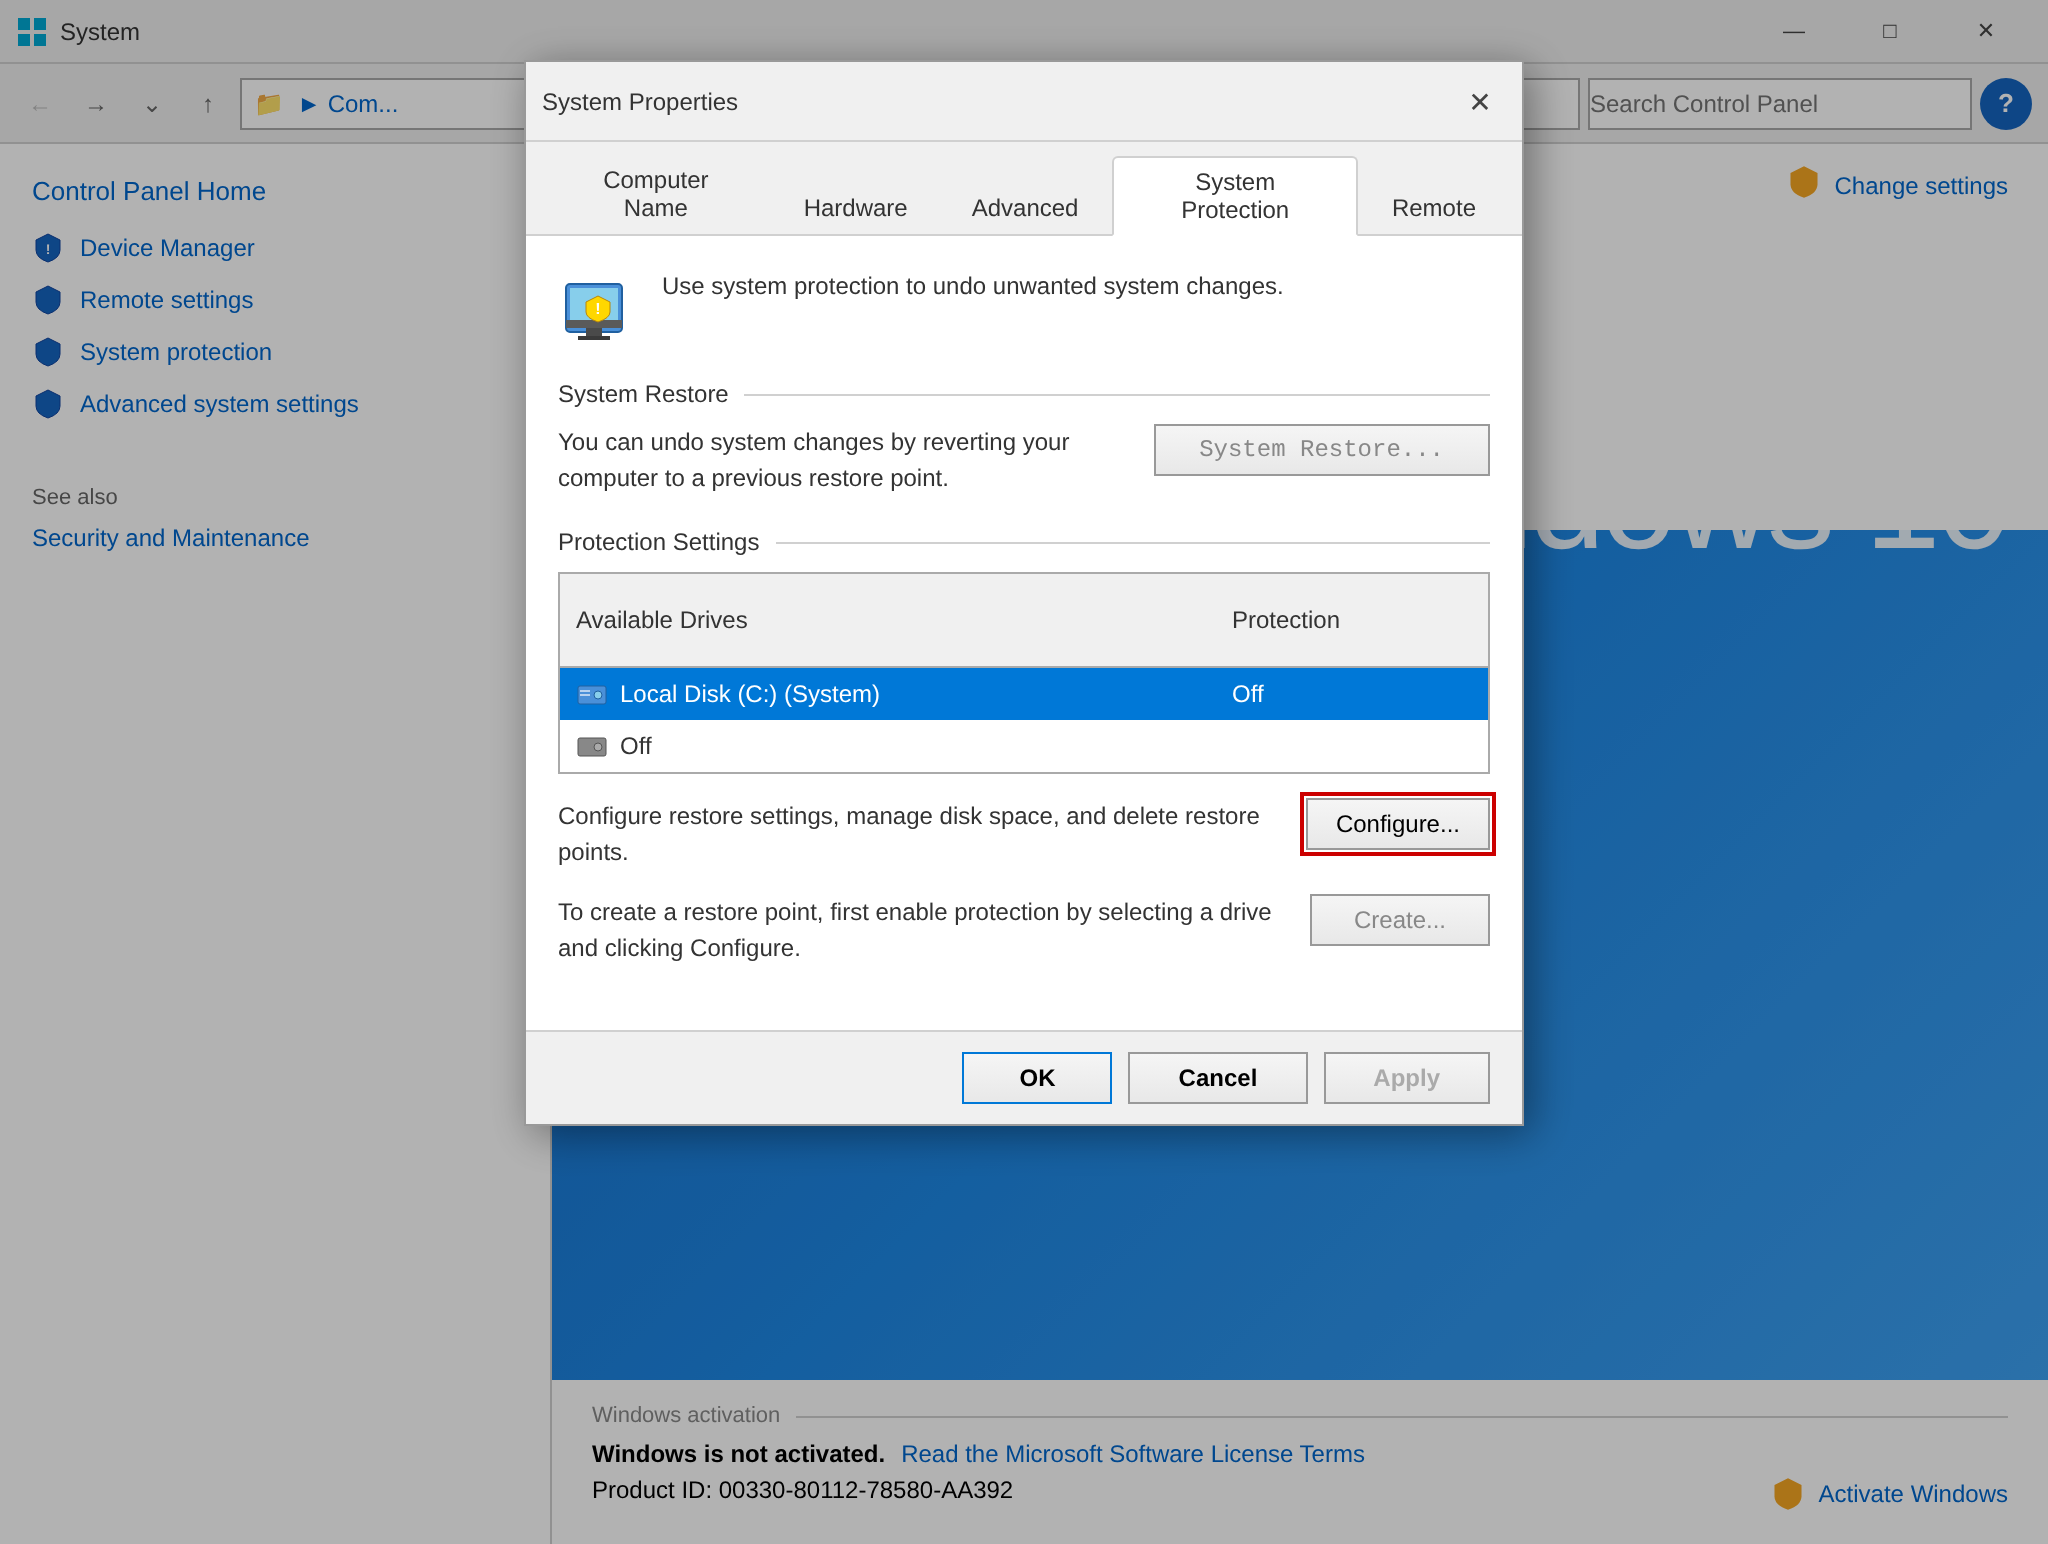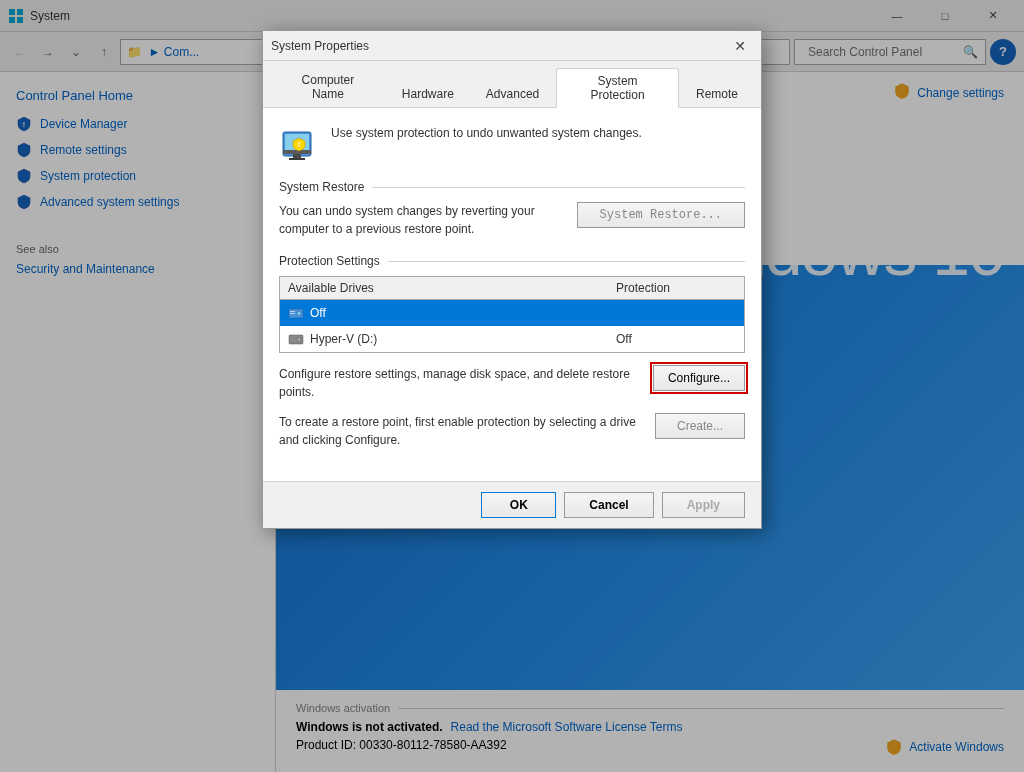--- a/index.html
+++ b/index.html
@@ -96,21 +96,22 @@
       display: flex;
       align-items: center;
     }
     .search-bar {
       width: 192px;
       height: 26px;
       border: 1px solid #aaa;
       background: white;
       display: flex;
       align-items: center;
-      padding: 0 13px;
+      padding: 0 0;
+      gap: 48px;
     }
     .search-bar input {
       border: none;
       outline: none;
       flex: 1;
       font-size: 12px;
       background: transparent;
     }
     .help-btn {
       width: 26px;
@@ -238,21 +239,21 @@
     .dialog {
       background: #f0f0f0;
       border: 1px solid #999;
       box-shadow: 4px 4px 20px rgba(0,0,0,0.4);
       width: 500px;
       display: flex;
       flex-direction: column;
     }
     .dialog-title-bar {
       background: #f0f0f0;
-      height: 30px;
+      height: 40px;
       display: flex;
       align-items: center;
       padding: 0 8px;
       border-bottom: 1px solid #d0d0d0;
       flex-shrink: 0;
       justify-content: flex-end;
     }
     .dialog-title {
       flex: 1;
       font-size: 12px;
@@ -359,21 +360,21 @@
     
     .protection-table {
       border: 1px solid #aaa;
       background: white;
       margin-bottom: 12px;
     }
     .protection-table-header {
       display: flex;
       background: #f0f0f0;
       border-bottom: 1px solid #aaa;
-      padding: 4px 8px;
+      padding: 16px 8px;
       font-size: 12px;
       color: #333;
     }
     .col-drive { flex: 1; }
     .col-protection { width: 120px; }
     .protection-row {
       display: flex;
       padding: 5px 8px;
       font-size: 12px;
       color: #333;
@@ -656,28 +657,28 @@
             <span class="col-drive">Available Drives</span>
             <span class="col-protection">Protection</span>
           </div>
           <div class="protection-row selected">
             <svg class="drive-icon" viewBox="0 0 16 16">
               <rect x="1" y="4" width="14" height="9" rx="1" fill="#4a90d9" stroke="#2060a0" stroke-width="0.5"></rect>
               <circle cx="11" cy="8.5" r="2" fill="#87CEEB" stroke="#2060a0" stroke-width="0.5"></circle>
               <rect x="2" y="6" width="5" height="1" fill="white" opacity="0.6"></rect>
               <rect x="2" y="8" width="5" height="1" fill="white" opacity="0.6"></rect>
             </svg>
+            <span class="drive-name">Local Disk (C:) (System)</span>
             <span class="drive-protection">Off</span>
           </div>
           <div class="protection-row">
             <svg class="drive-icon" viewBox="0 0 16 16">
               <rect x="1" y="4" width="14" height="9" rx="1" fill="#888" stroke="#555" stroke-width="0.5"></rect>
               <circle cx="11" cy="8.5" r="2" fill="#aaa" stroke="#555" stroke-width="0.5"></circle>
             </svg>
-            <span class="drive-name">Hyper-V (D:)</span>
             <span class="drive-protection">Off</span>
           </div>
         </div>
 
         <div class="config-area">
           <div class="config-text">
             <span>Configure restore settings, manage disk space,
 and delete restore points.</span>
           </div>
           <button class="config-btn">Configure...</button>

